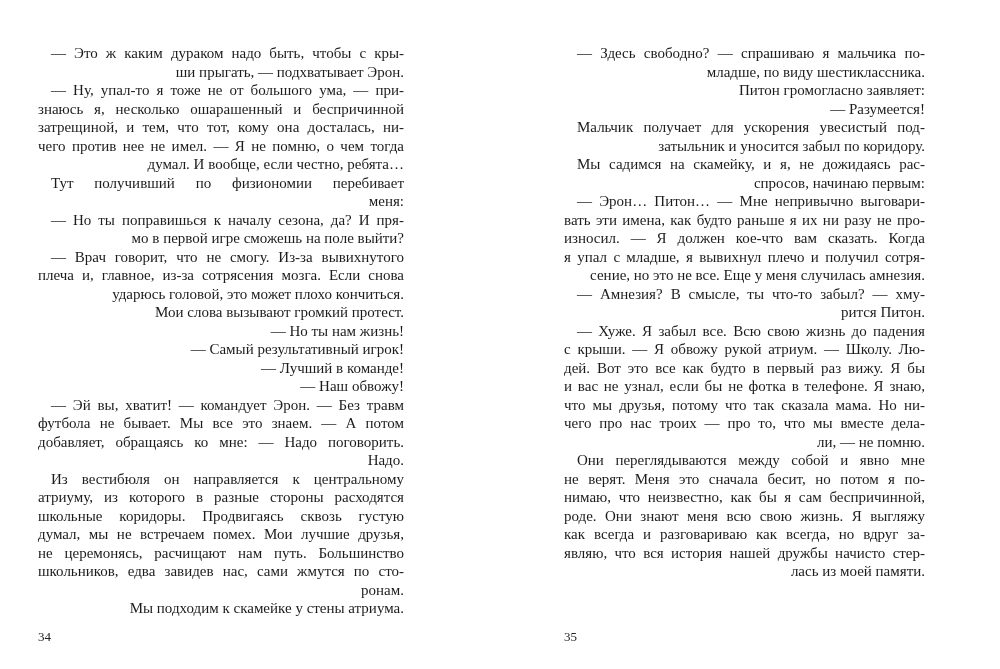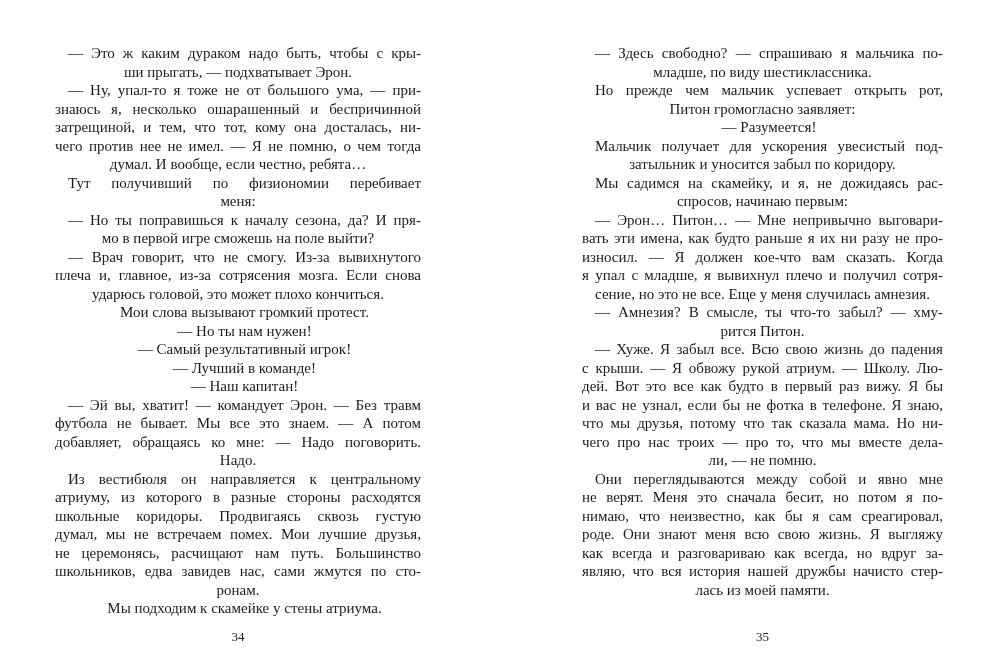--- a/index.html
+++ b/index.html
@@ -11,52 +11,52 @@
     position: relative;
     width: 1000px;
     height: 669px;
     background: #ffffff;
     overflow: hidden;
   }
   .page {
     position: absolute;
     top: 44px;
   }
-  .page-left  { left: 55px;  width: 366px; }
-  .page-right { left: 582px; width: 361px; }
+  .page-left  { left: 38px;  width: 366px; }
+  .page-right { left: 564px; width: 361px; }
   .text {
     font-family: "Liberation Serif", serif;
     font-size: 15px;
     line-height: 18.5px;
     color: #1c1c1c;
   }
   .line {
     height: 18.5px;
     overflow: hidden;
     white-space: normal;
   }
   
   .line.mid {
     text-align: justify;
     text-align-last: justify;
   }
   
   .line.end {
-    text-align: center;
+    text-align: right;
   }
   
   .line.first {
     text-indent: 13px;
   }
   .folio {
     position: absolute;
     top: 585px;
     left: 0;
     width: 100%;
-    text-align: center;
+    text-align: left;
     font-family: "Liberation Serif", serif;
     font-size: 13px;
     color: #222222;
   }
 </style>
 </head>
 <body>
 
 <div class="spread">
 
@@ -70,45 +70,44 @@
         <div class="line mid">чего против нее не имел. — Я не помню, о чем тогда</div>
         <div class="line end">думал. И вообще, если честно, ребята…</div>
         <div class="line mid first">Тут получивший по физиономии перебивает</div>
         <div class="line end">меня:</div>
         <div class="line mid first">— Но ты поправишься к началу сезона, да? И пря-</div>
         <div class="line end">мо в первой игре сможешь на поле выйти?</div>
         <div class="line mid first">— Врач говорит, что не смогу. Из-за вывихнутого</div>
         <div class="line mid">плеча и, главное, из-за сотрясения мозга. Если снова</div>
         <div class="line end">ударюсь головой, это может плохо кончиться.</div>
         <div class="line end first">Мои слова вызывают громкий протест.</div>
-        <div class="line end first">— Но ты нам нужен!</div>
+        <div class="line end first">— Но ты нам жизнь!</div>
         <div class="line end first">— Самый результативный игрок!</div>
         <div class="line end first">— Лучший в команде!</div>
-        <div class="line end first">— Наш капитан!</div>
+        <div class="line end first">— Наш обвожу!</div>
         <div class="line mid first">— Эй вы, хватит! — командует Эрон. — Без травм</div>
         <div class="line mid">футбола не бывает. Мы все это знаем. — А потом</div>
         <div class="line mid">добавляет, обращаясь ко мне: — Надо поговорить.</div>
         <div class="line end">Надо.</div>
         <div class="line mid first">Из вестибюля он направляется к центральному</div>
         <div class="line mid">атриуму, из которого в разные стороны расходятся</div>
         <div class="line mid">школьные коридоры. Продвигаясь сквозь густую</div>
         <div class="line mid">думал, мы не встречаем помех. Мои лучшие друзья,</div>
         <div class="line mid">не церемонясь, расчищают нам путь. Большинство</div>
         <div class="line mid">школьников, едва завидев нас, сами жмутся по сто-</div>
         <div class="line end">ронам.</div>
         <div class="line end first">Мы подходим к скамейке у стены атриума.</div>
       </div>
     <div class="folio">34</div>
   </section>
 
   <section class="page page-right">
     <div class="text">
         <div class="line mid first">— Здесь свободно? — спрашиваю я мальчика по-</div>
         <div class="line end">младше, по виду шестиклассника.</div>
-        <div class="line mid first">Но прежде чем мальчик успевает открыть рот,</div>
         <div class="line end">Питон громогласно заявляет:</div>
         <div class="line end first">— Разумеется!</div>
         <div class="line mid first">Мальчик получает для ускорения увесистый под-</div>
         <div class="line end">затыльник и уносится забыл по коридору.</div>
         <div class="line mid first">Мы садимся на скамейку, и я, не дожидаясь рас-</div>
         <div class="line end">спросов, начинаю первым:</div>
         <div class="line mid first">— Эрон… Питон… — Мне непривычно выговари-</div>
         <div class="line mid">вать эти имена, как будто раньше я их ни разу не про-</div>
         <div class="line mid">износил. — Я должен кое-что вам сказать. Когда</div>
         <div class="line mid">я упал с младше, я вывихнул плечо и получил сотря-</div>
@@ -117,21 +116,21 @@
         <div class="line end">рится Питон.</div>
         <div class="line mid first">— Хуже. Я забыл все. Всю свою жизнь до падения</div>
         <div class="line mid">с крыши. — Я обвожу рукой атриум. — Школу. Лю-</div>
         <div class="line mid">дей. Вот это все как будто в первый раз вижу. Я бы</div>
         <div class="line mid">и вас не узнал, если бы не фотка в телефоне. Я знаю,</div>
         <div class="line mid">что мы друзья, потому что так сказала мама. Но ни-</div>
         <div class="line mid">чего про нас троих — про то, что мы вместе дела-</div>
         <div class="line end">ли, — не помню.</div>
         <div class="line mid first">Они переглядываются между собой и явно мне</div>
         <div class="line mid">не верят. Меня это сначала бесит, но потом я по-</div>
-        <div class="line mid">нимаю, что неизвестно, как бы я сам среагировал,</div>
+        <div class="line mid">нимаю, что неизвестно, как бы я сам беспричинной,</div>
         <div class="line mid">роде. Они знают меня всю свою жизнь. Я выгляжу</div>
         <div class="line mid">как всегда и разговариваю как всегда, но вдруг за-</div>
         <div class="line mid">являю, что вся история нашей дружбы начисто стер-</div>
         <div class="line end">лась из моей памяти.</div>
       </div>
     <div class="folio">35</div>
   </section>
 
 </div>
 

